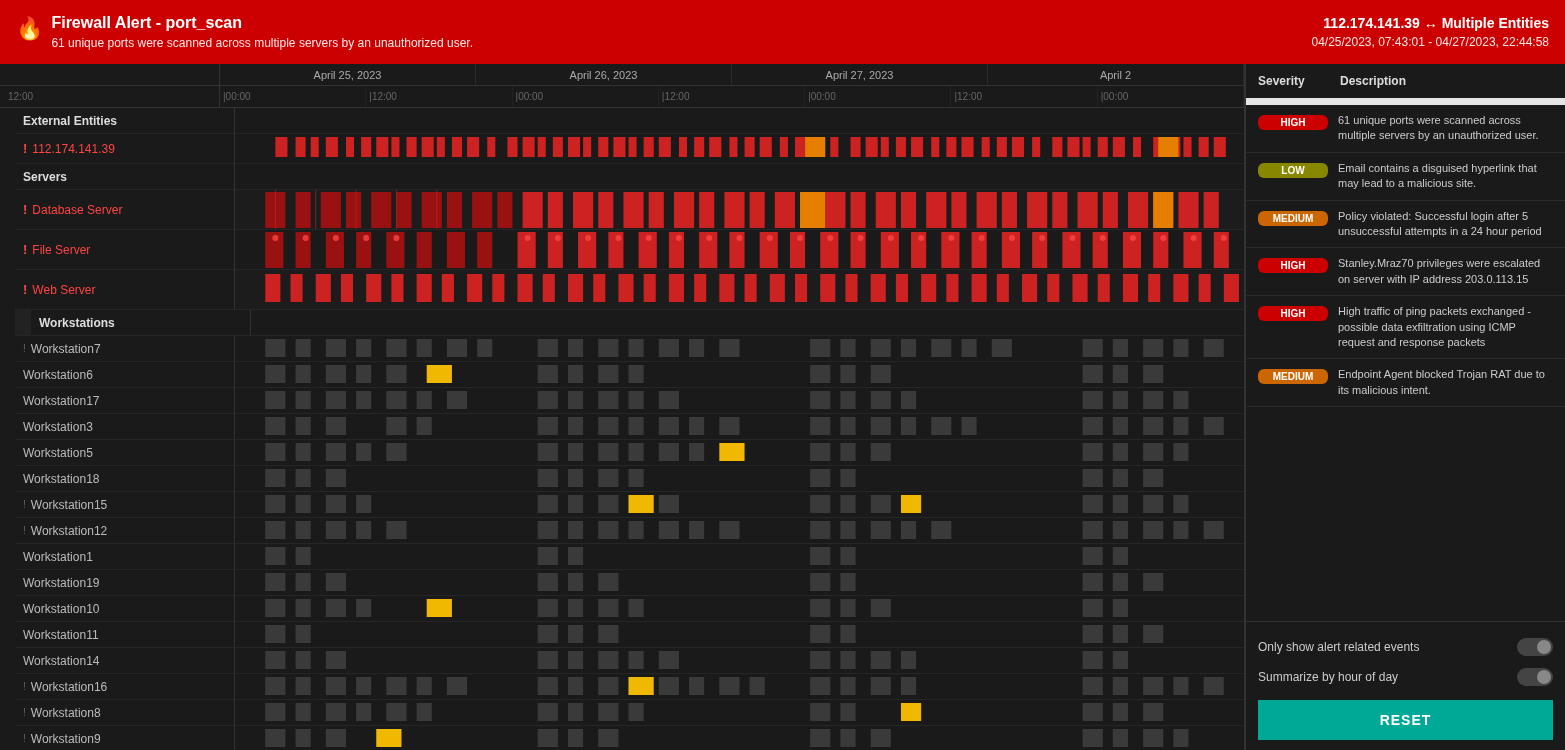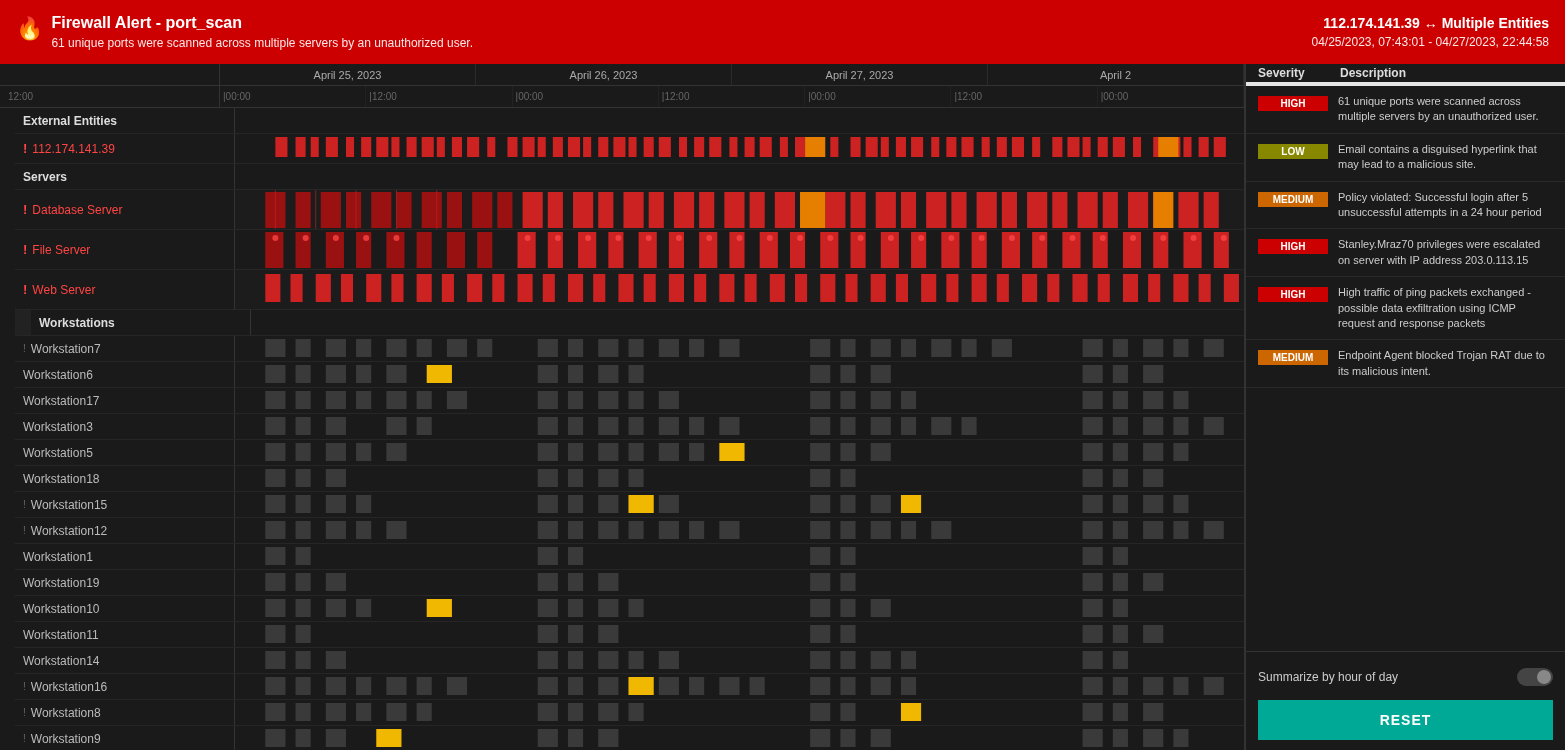--- a/index.html
+++ b/index.html
@@ -56,22 +56,22 @@
       width: 320px;
       flex-shrink: 0;
       background: #1a1a1a;
       display: flex;
       flex-direction: column;
       border-left: 1px solid #333;
       overflow-y: auto;
     }
     .right-header {
       display: flex;
-      padding: 2px 12px;
-      border-bottom: 4px solid #e5e5e5;
+      padding: 10px 12px;
+      border-bottom: 7px solid #e5e5e5;
       gap: 12px;
       flex-shrink: 0;
     }
     .right-header-severity {
       color: #ddd;
       font-weight: bold;
       font-size: 12px;
       width: 70px;
     }
     .right-header-desc {
@@ -83,21 +83,21 @@
     .alert-item {
       display: flex;
       padding: 8px 12px;
       border-bottom: 1px solid #2a2a2a;
       gap: 10px;
       align-items: flex-start;
     }
     .severity-badge {
       flex-shrink: 0;
       padding: 2px 6px;
-      border-radius: 0;
+      border-radius: 6px;
       font-size: 10px;
       font-weight: bold;
       color: white;
       width: 70px;
       text-align: center;
       margin-top: 2px;
     }
     .severity-high { background: #cc0000; }
     .severity-low { background: #888800; }
     .severity-medium { background: #cc6600; }
@@ -1090,20 +1090,24 @@
       <div class="alert-desc">High traffic of ping packets exchanged - possible data exfiltration using ICMP request and response packets</div>
     </div>
 
     <div class="alert-item">
       <div class="severity-badge severity-medium">MEDIUM</div>
       <div class="alert-desc">Endpoint Agent blocked Trojan RAT due to its malicious intent.</div>
     </div>
 
     <div class="toggle-section">
       <div class="toggle-row">
+        <span class="toggle-label">Only show alert related events</span>
+        <div class="toggle"></div>
+      </div>
+      <div class="toggle-row">
         <span class="toggle-label">Summarize by hour of day</span>
         <div class="toggle"></div>
       </div>
       <button class="reset-btn">RESET</button>
     </div>
   </div>
 
 </div>
 
 </body></html>

